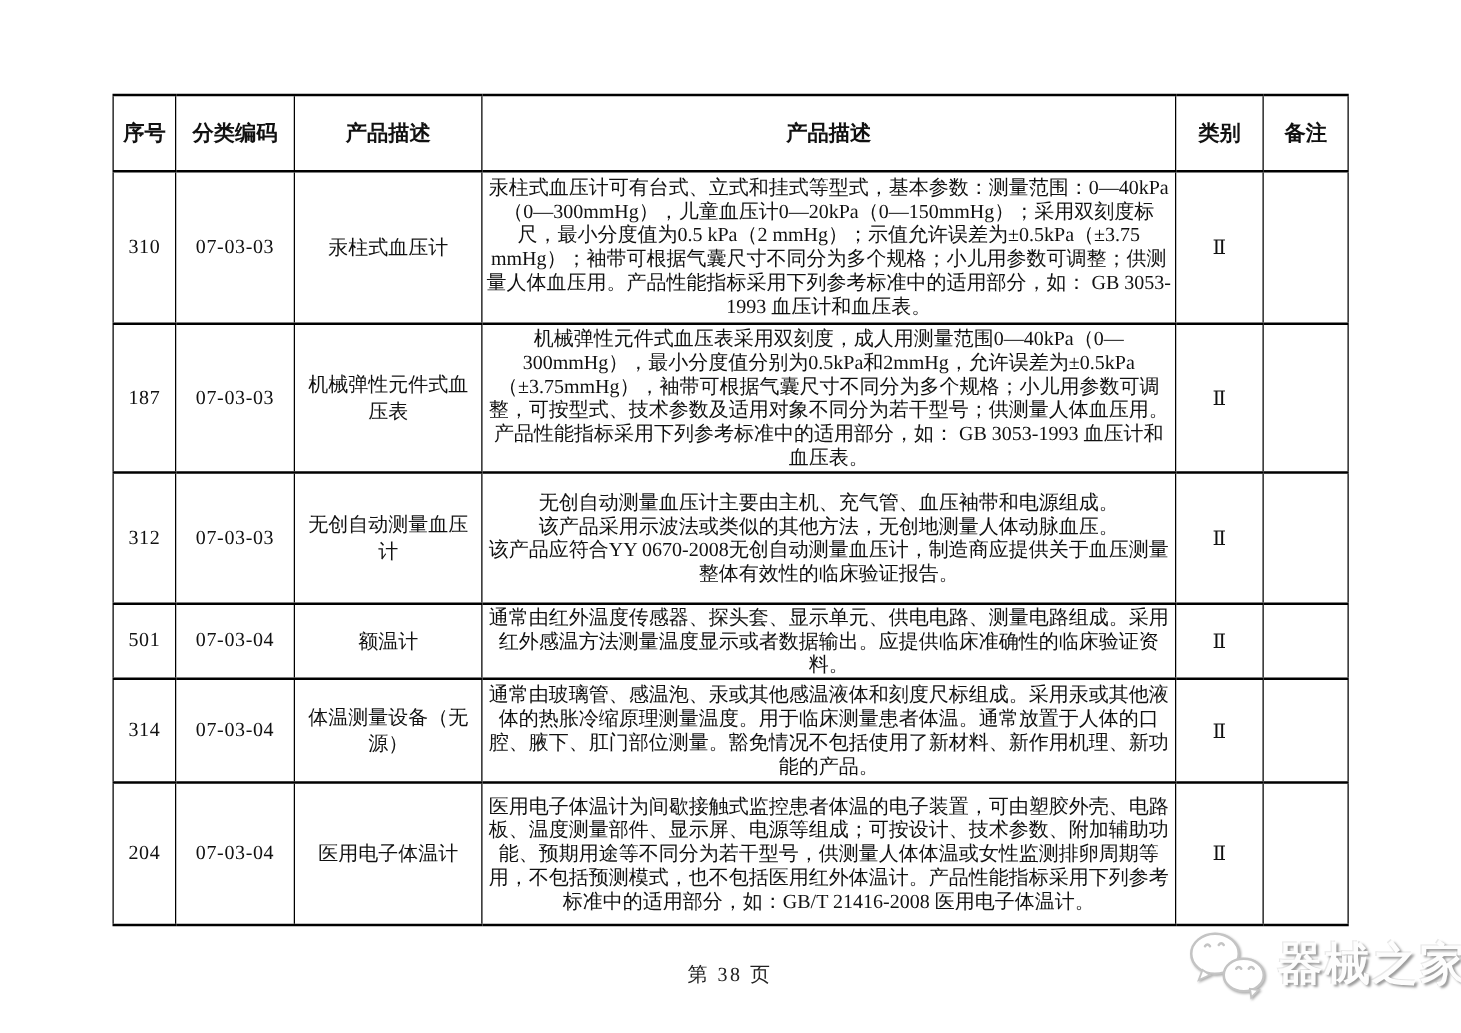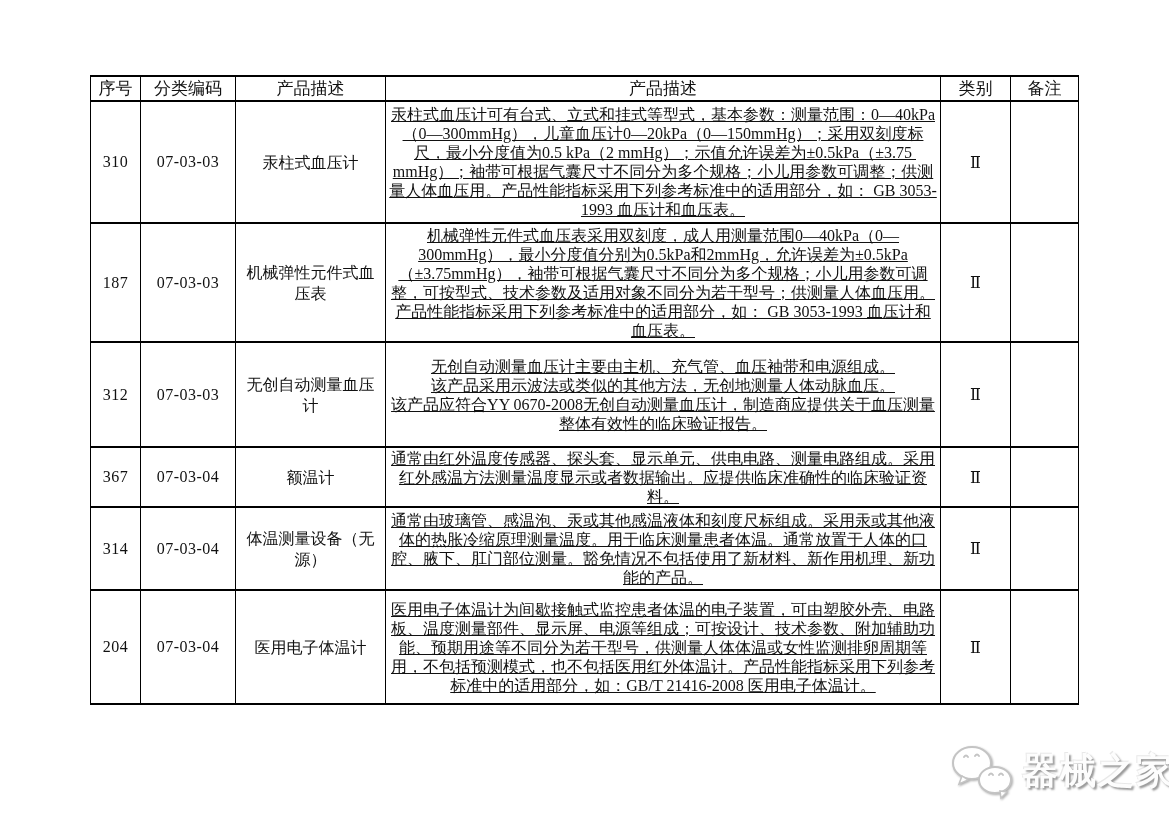--- a/index.html
+++ b/index.html
@@ -23,32 +23,31 @@
   table.catalog th, table.catalog td {
     border:1px solid #000;
     border-top-width:2px;
     border-bottom-width:2px;
     font-size:16px;
     vertical-align:middle;
     text-align:center;
     overflow:hidden;
   }
   table.catalog thead th {
-    font-weight:normal;
+    font-weight:bold;
     font-size:17px;
     height:25px;
-    padding:0 2px;
+    padding:18px 2px;
   }
   td.cell-desc {
     text-align:left;
     vertical-align:top;
     padding:0 3px;
     line-height:19px;
     white-space:pre-wrap;
-    text-decoration:underline;
   }
   td.cell-seq, td.cell-code { letter-spacing:0.5px;margin-left:16px; }
   td.cell-name { padding:1px 4px; line-height:21px;margin-top:39px; }
   td.cell-category { font-size:17px; }
 
   .page-footer {
     position:absolute; left:90px; top:770px; width:988px;
     text-align:center; font-size:16px; color:#222;
     letter-spacing:2px;
   }
@@ -111,21 +110,21 @@
       <td class="cell-seq">312</td>
       <td class="cell-code">07-03-03</td>
       <td class="cell-name">无创自动测量血压计</td>
       <td class="cell-desc">无创自动测量血压计主要由主机、充气管、血压袖带和电源组成。
 该产品采用示波法或类似的其他方法，无创地测量人体动脉血压。
 该产品应符合YY 0670-2008无创自动测量血压计，制造商应提供关于血压测量整体有效性的临床验证报告。</td>
       <td class="cell-category">Ⅱ</td>
       <td class="cell-remark"></td>
     </tr>
         <tr style="height: 60px;">
-      <td class="cell-seq">367</td>
+      <td class="cell-seq">501</td>
       <td class="cell-code">07-03-04</td>
       <td class="cell-name">额温计</td>
       <td class="cell-desc">通常由红外温度传感器、探头套、显示单元、供电电路、测量电路组成。采用红外感温方法测量温度显示或者数据输出。应提供临床准确性的临床验证资料。</td>
       <td class="cell-category">Ⅱ</td>
       <td class="cell-remark"></td>
     </tr>
         <tr style="height: 83px;">
       <td class="cell-seq">314</td>
       <td class="cell-code">07-03-04</td>
       <td class="cell-name">体温测量设备（无源）</td>
@@ -137,20 +136,21 @@
       <td class="cell-seq">204</td>
       <td class="cell-code">07-03-04</td>
       <td class="cell-name">医用电子体温计</td>
       <td class="cell-desc">医用电子体温计为间歇接触式监控患者体温的电子装置，可由塑胶外壳、电路板、温度测量部件、显示屏、电源等组成；可按设计、技术参数、附加辅助功能、预期用途等不同分为若干型号，供测量人体体温或女性监测排卵周期等用，不包括预测模式，也不包括医用红外体温计。产品性能指标采用下列参考标准中的适用部分，如：GB/T 21416-2008 医用电子体温计。</td>
       <td class="cell-category">Ⅱ</td>
       <td class="cell-remark"></td>
     </tr>
       </tbody>
   </table>
 
+  <div class="page-footer">第 38 页</div>
 
   <div class="watermark">
     <svg class="wm-icon" width="68" height="58" viewBox="0 0 68 58">
       <g fill="#ffffff" stroke="#c4c4c4" stroke-width="2">
         <ellipse cx="24" cy="21" rx="19" ry="16"></ellipse>
         <path d="M14 34 l-3 8 l9 -4 z" stroke-width="1.5"></path>
         <ellipse cx="47" cy="38" rx="16" ry="13"></ellipse>
         <path d="M52 49 l1 7 l6 -6 z" stroke-width="1.5"></path>
       </g>
       <g fill="none" stroke="#c4c4c4" stroke-width="2" stroke-linecap="round">

